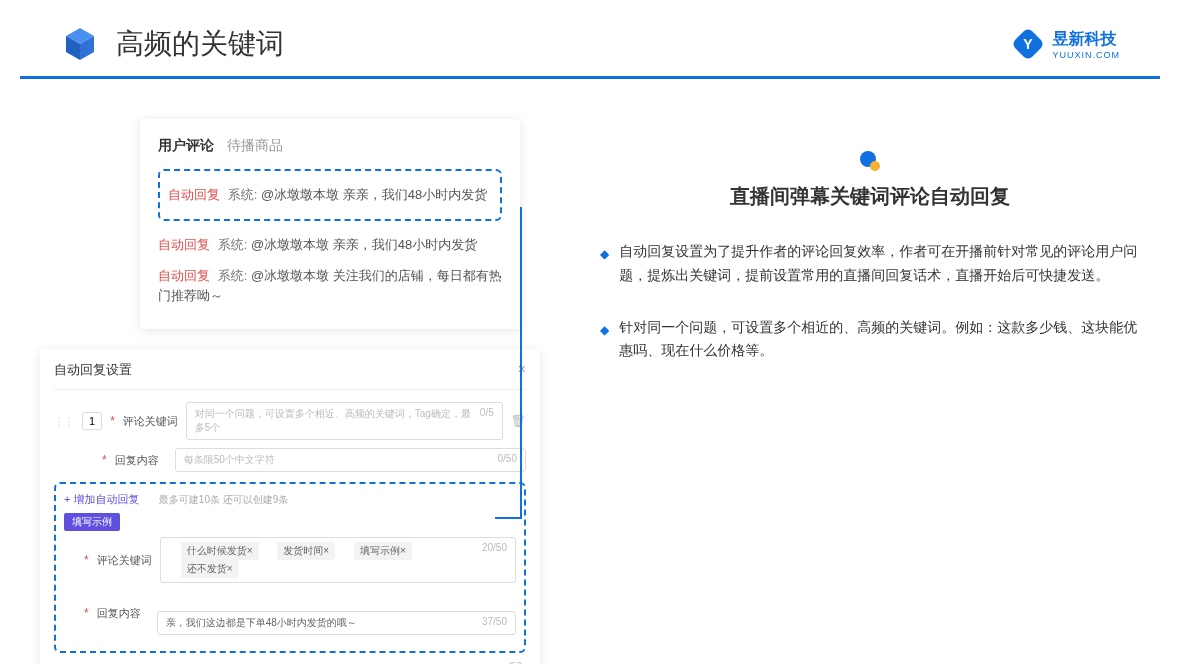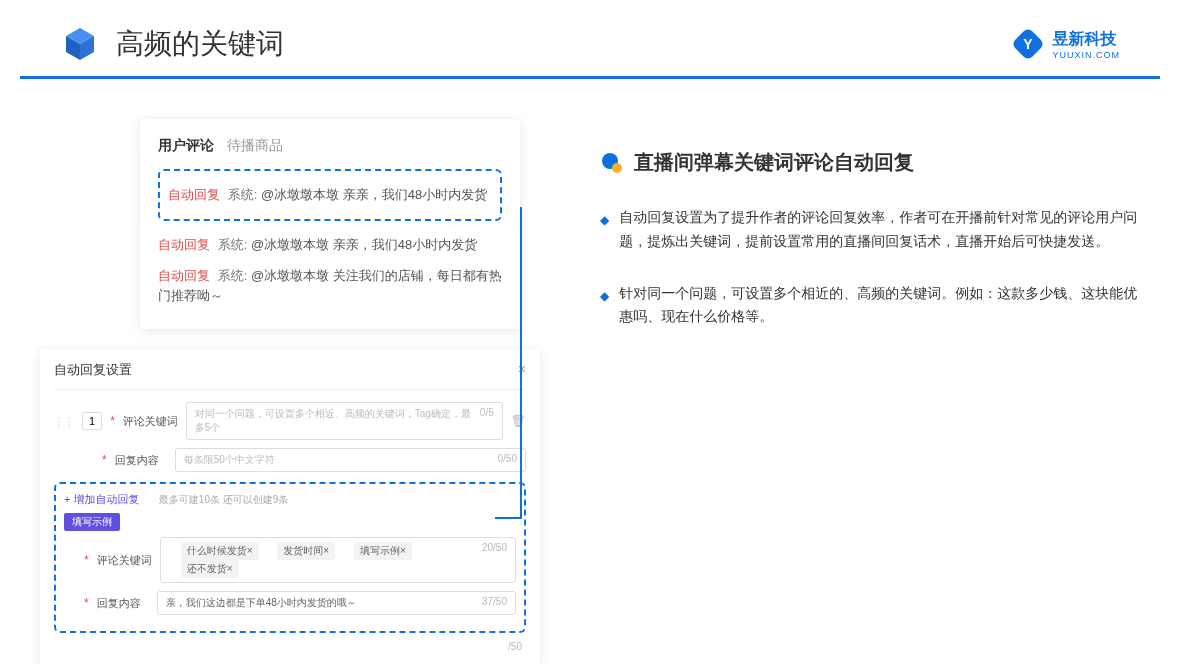--- a/index.html
+++ b/index.html
@@ -37,21 +37,21 @@
 .field-label { color: #555; font-size: 11px; min-width: 52px; }
 .input-box { flex: 1; border: 1px solid #ddd; border-radius: 3px; padding: 4px 8px; font-size: 10px; color: #bbb; display: flex; justify-content: space-between; align-items: flex-start; background: #fff; }
 .count { color: #bbb; font-size: 10px; }
 .trash { color: #bbb; font-size: 12px; }
 .highlight-box2 { border: 2px dashed #1070e0; border-radius: 6px; padding: 8px; margin-top: 10px; }
 .add-link { color: #6050e0; font-size: 11px; }
 .hint-text { color: #aaa; font-size: 10px; margin-left: 16px; }
 .example-badge { background: #6050e0; color: #fff; font-size: 10px; padding: 2px 8px; border-radius: 2px; display: inline-block; margin-bottom: 6px; }
 .tag-box { display: inline-flex; background: #f3f3f3; border-radius: 2px; padding: 2px 6px; font-size: 10px; color: #666; margin-right: 4px; margin-left: 12px; }
 
-.section-head { display: flex; align-items: center; gap: 10px; margin-bottom: 30px; }
+.section-head { display: flex; align-items: center; gap: 10px; margin-bottom: 30px; flex-direction: column; }
 .section-icon { width: 24px; height: 24px; }
 .section-title { font-size: 20px; color: #333; }
 .bullet-list { list-style: none; }
 .bullet-item { display: flex; gap: 10px; margin-bottom: 28px; font-size: 14px; color: #333; line-height: 1.7; }
 .diamond { color: #1070e0; font-size: 12px; margin-top: 4px; }
 
 .connector { position: absolute; border-left: 2px solid #1070e0; border-bottom: 2px solid #1070e0; pointer-events: none; z-index: 3; }
 </style>
 </head>
 <body>
@@ -145,21 +145,21 @@
               <span class="tag-box">发货时间×</span>
               <span class="tag-box">填写示例×</span>
               <span class="tag-box">还不发货×</span>
             </span>
             <span class="count">20/50</span>
           </div>
         </div>
         <div class="form-row" style="padding-left:20px;">
           <span class="req-star">*</span>
           <span class="field-label">回复内容</span>
-          <div class="input-box" style="color:#666;">
+          <div class="input-box" style="color:#666;margin-top:20px;">
             <span>亲，我们这边都是下单48小时内发货的哦～</span>
             <span class="count">37/50</span>
           </div>
         </div>
       </div>
       <div style="text-align:right; padding:6px 4px 0 0;">
         <span class="count">/50</span>
       </div>
     </div>
 

